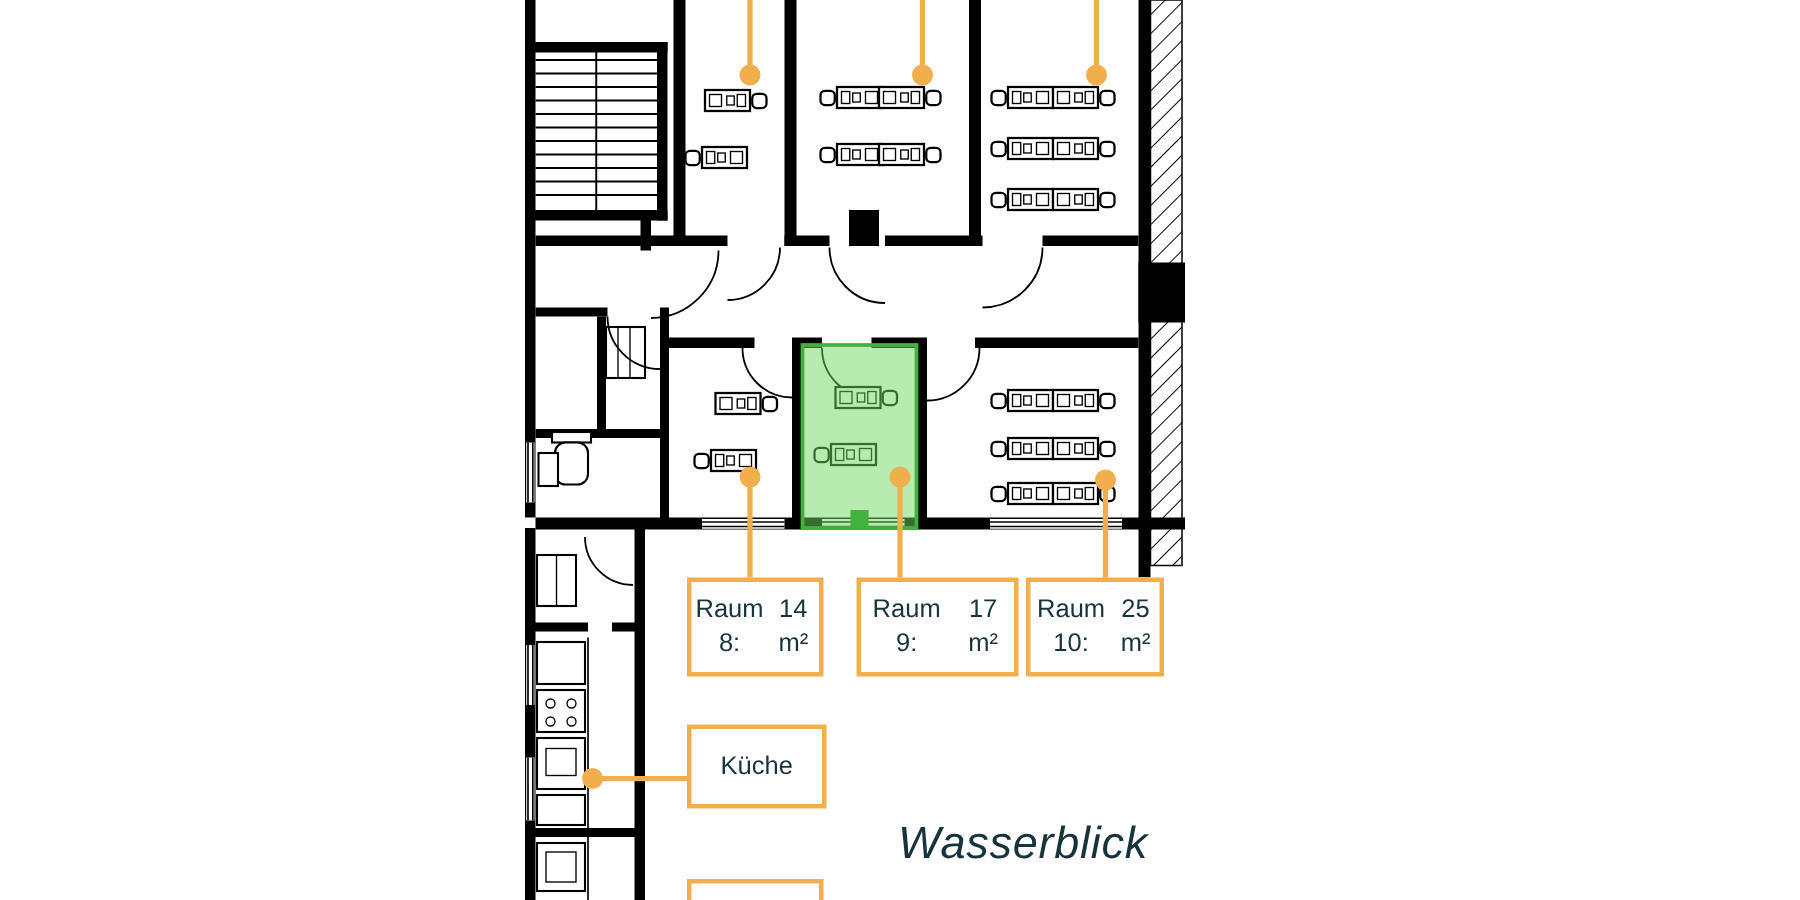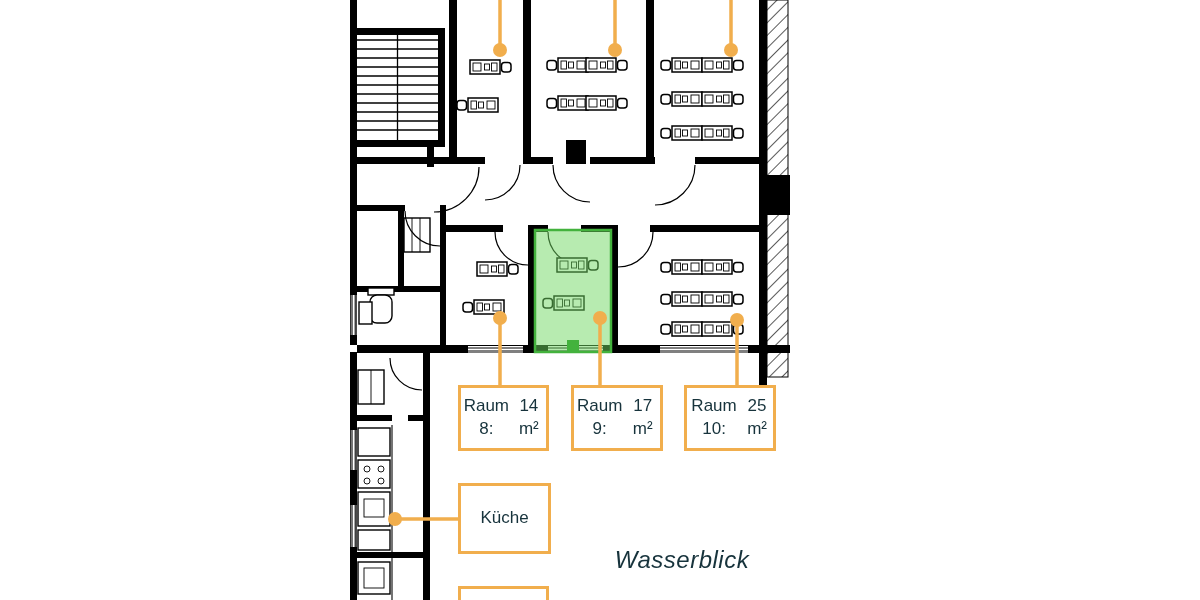--- a/index.html
+++ b/index.html
@@ -17,21 +17,21 @@
   .green-room { fill: var(--highlight); fill-opacity: .5; stroke: var(--highlightStroke); stroke-width: 2.5; }
   .green-door { fill: var(--highlightStroke); }
   .plan-label {
     position: absolute; background: #fff; border: 3px solid var(--accent);
     color: var(--ink); display: flex; flex-direction: row; align-items: center;
     justify-content: center; font-size: 17px; font-weight: 500; line-height: 1.35;
     text-align: center;
   }
   #watermark {
     position: absolute; left: 597px; top: 546px; width: 170px; text-align: center;
-    font-style: italic; font-size: 24px; font-weight: 500; color: var(--ink);
+    font-style: italic; font-size: 30px; font-weight: 500; color: var(--ink);
     letter-spacing: .5px;
   }
 </style>
 </head>
 <body>
 
 <div id="stage">
 
   <svg id="plan" width="1200" height="600" viewBox="0 0 1200 600">
     <defs>
@@ -205,31 +205,31 @@
       <circle class="callout-dot" cx="737" cy="320" r="7"></circle>
       <circle class="callout-dot" cx="395" cy="519" r="7"></circle>
     </g>
   </svg>
 
   <div class="plan-label" style="left:458px; top:385px; width:91px; height:66px;">
     <span>Raum 8:</span>
     <span>14 m²</span>
   </div>
 
-  <div class="plan-label" style="left:571px; top:385px; width:92px; height:66px;">
+  <div class="plan-label" style="left:571px; top:385px; width:108px; height:66px;">
     <span>Raum 9:</span>
     <span>17 m²</span>
   </div>
 
   <div class="plan-label" style="left:684px; top:385px; width:92px; height:66px;">
     <span>Raum 10:</span>
     <span>25 m²</span>
   </div>
 
-  <div class="plan-label" style="left:458px; top:483px; width:93px; height:71px;">
+  <div class="plan-label" style="left:458px; top:483px; width:93px; height:56px;">
     <span>Küche</span>
   </div>
 
   <div class="plan-label" style="left:458px; top:586px; width:91px; height:44px;"></div>
 
   <div id="watermark">Wasserblick</div>
 
 </div>
 
 </body></html>

